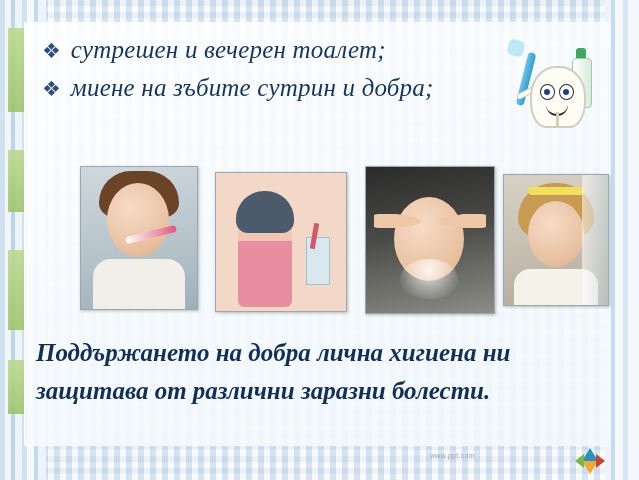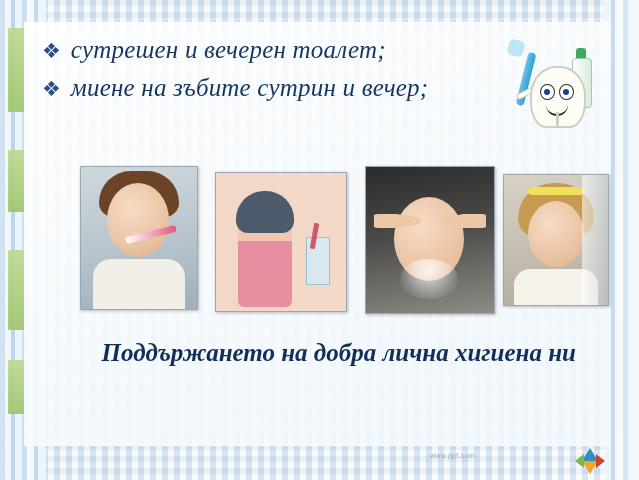--- a/index.html
+++ b/index.html
@@ -282,21 +282,20 @@
   .p4 .mirror {
     position: absolute; right: 0; top: 0; width: 26px; height: 130px;
     background: linear-gradient(90deg, rgba(255,255,255,0.55), rgba(190,210,220,0.5));
   }
 
   .closing {
     position: absolute;
     left: 36px;
     top: 334px;
     width: 540px;
-    text-align: right;
   }
   .closing-line {
     font-family: "Liberation Serif", serif;
     font-style: italic;
     font-weight: bold;
     font-size: 25px;
     color: #122f57;
     line-height: 1.5;
     white-space: nowrap;
   }
@@ -341,21 +340,21 @@
 
   <div class="card"></div>
 
   <div class="bullets">
     <div class="bullet-row">
       <span class="bullet-mark">❖</span>
       <span class="bullet-text">сутрешен и вечерен тоалет;</span>
     </div>
     <div class="bullet-row">
       <span class="bullet-mark">❖</span>
-      <span class="bullet-text">миене на зъбите сутрин и вечер;</span>
+      <span class="bullet-text">миене на зъбите сутрин и добра;</span>
     </div>
   </div>
 
   <div class="mascot">
     <div class="brush-handle"></div>
     <div class="brush-head"></div>
     <div class="paste-cap"></div>
     <div class="paste-tube"></div>
     <div class="arm left"></div>
     <div class="arm right"></div>
@@ -395,20 +394,21 @@
       <div class="hair"></div>
       <div class="band"></div>
       <div class="face"></div>
       <div class="body"></div>
       <div class="mirror"></div>
     </div>
   </div>
 
   <div class="closing">
     <div class="closing-line">Поддържането на добра лична хигиена ни</div>
+    <div class="closing-line">защитава от различни заразни болести.</div>
   </div>
 
   <div class="credit">www.ppt.com</div>
 
   <div class="logo">
     <span class="d d1"></span>
     <span class="d d2"></span>
     <span class="d d3"></span>
     <span class="d d4"></span>
   </div>

